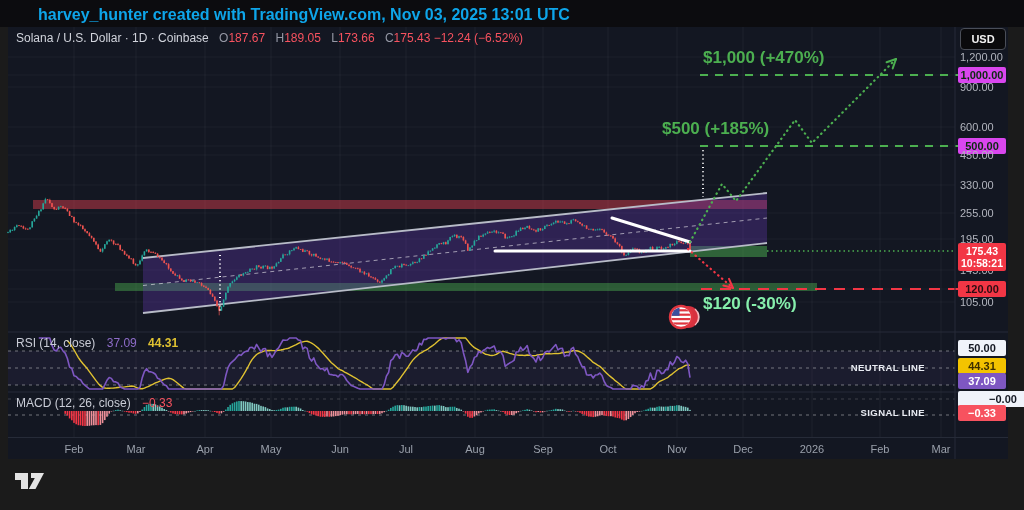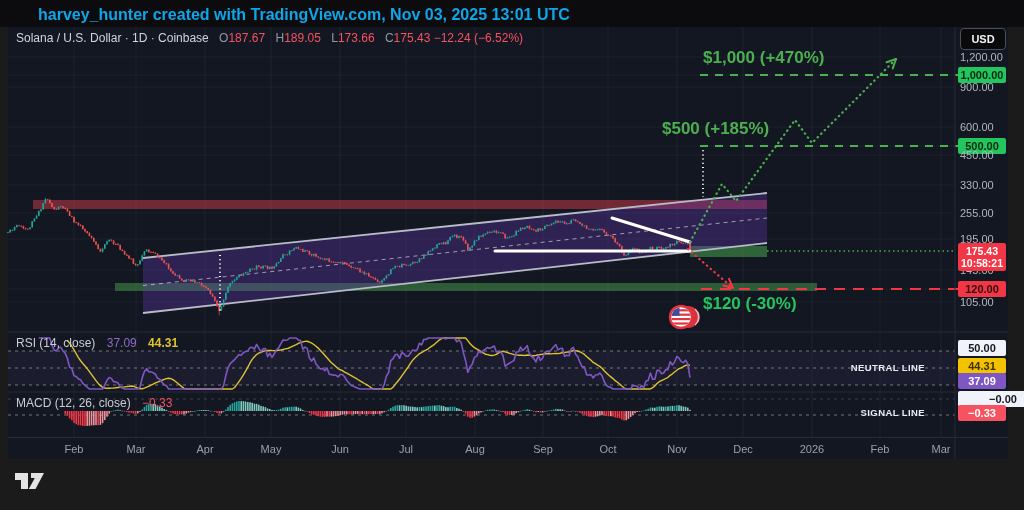--- a/index.html
+++ b/index.html
@@ -17,30 +17,30 @@
   .ind-legend .v1{margin-left:8px;color:#8e6cc9;}
   .ind-legend .v2{margin-left:8px;color:#e0c231;font-weight:700;}
   .ind-legend .vr{margin-left:8px;color:#f7525f;}
   .usd-btn{position:absolute;left:960px;top:28px;width:44px;height:20px;background:#0a0a0c;
            border:1px solid #4a4e58;border-radius:4px;color:#f2f2f2;font-size:11px;font-weight:700;
            display:flex;align-items:center;justify-content:center;z-index:6;}
   .paxis{position:absolute;left:956px;top:27px;width:52px;height:432px;z-index:4;}
   .pa-label{position:absolute;left:4px;font-size:11px;color:#b2b5be;height:16px;line-height:16px;white-space:nowrap;}
   .badge{position:absolute;left:2px;width:48px;text-align:center;font-size:11px;font-weight:700;
          border-radius:2px;height:16px;line-height:16px;white-space:nowrap;}
-  .b-green{background:#22c55e;color:#0c2a10;}
+  .b-green{background:#d946ef;color:#0c2a10;}
   .b-red-dark{background:#f23645;color:#2b0d12;}
   .b-red-last{background:#f23645;color:#fff;height:auto;line-height:12px;padding:2px 0;font-size:10.5px;}
   .b-white{background:#f0f3fa;color:#131722;}
   .b-yellow{background:#f3c300;color:#3c2f00;}
   .b-purple{background:#7e57c2;color:#fff;}
   .b-red-light{background:#f7525f;color:#fff;}
   .target{position:absolute;font-size:17px;font-weight:700;white-space:nowrap;z-index:5;}
   .t-green{color:#4caf50;}
-  .t-red{color:#22c55e;}
+  .t-red{color:#86efac;}
   .ind-line-label{position:absolute;width:84px;text-align:right;font-size:9.5px;font-weight:700;
                   color:#e8ebf2;letter-spacing:.4px;z-index:5;}
   .taxis{position:absolute;left:8px;top:437px;width:1000px;height:22px;border-top:1px solid #262b38;z-index:3;}
   .month{position:absolute;top:5px;width:34px;margin-left:-17px;text-align:center;font-size:11px;color:#9aa0ab;}
   .footer{position:absolute;left:14px;top:470px;display:flex;align-items:center;gap:8px;z-index:5;}
   .tv-text{font-size:21px;font-weight:700;color:#dadada;letter-spacing:.2px;}
   .coin{position:absolute;left:668px;top:303px;z-index:5;}
 </style>
 </head>
 <body>

